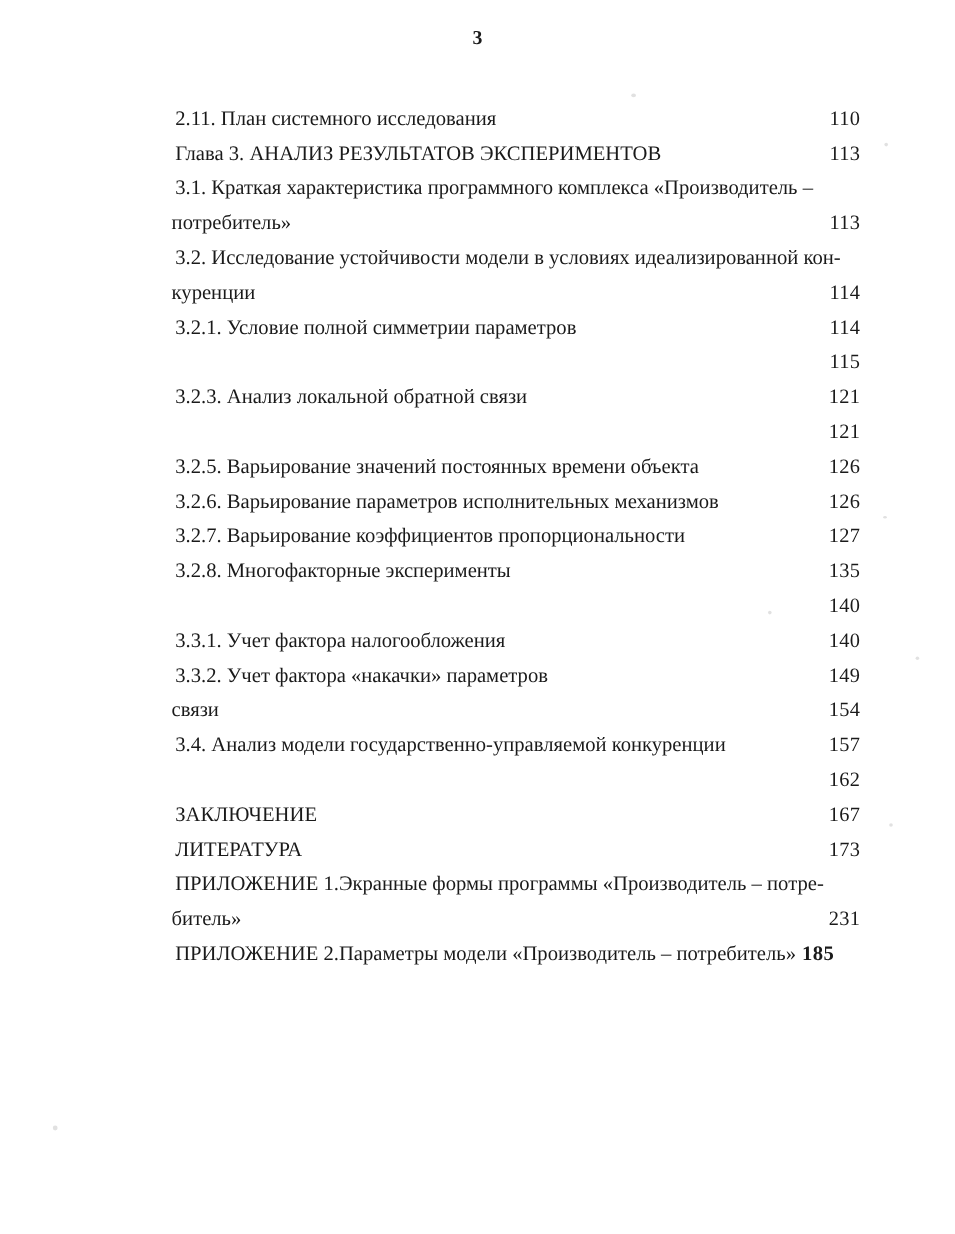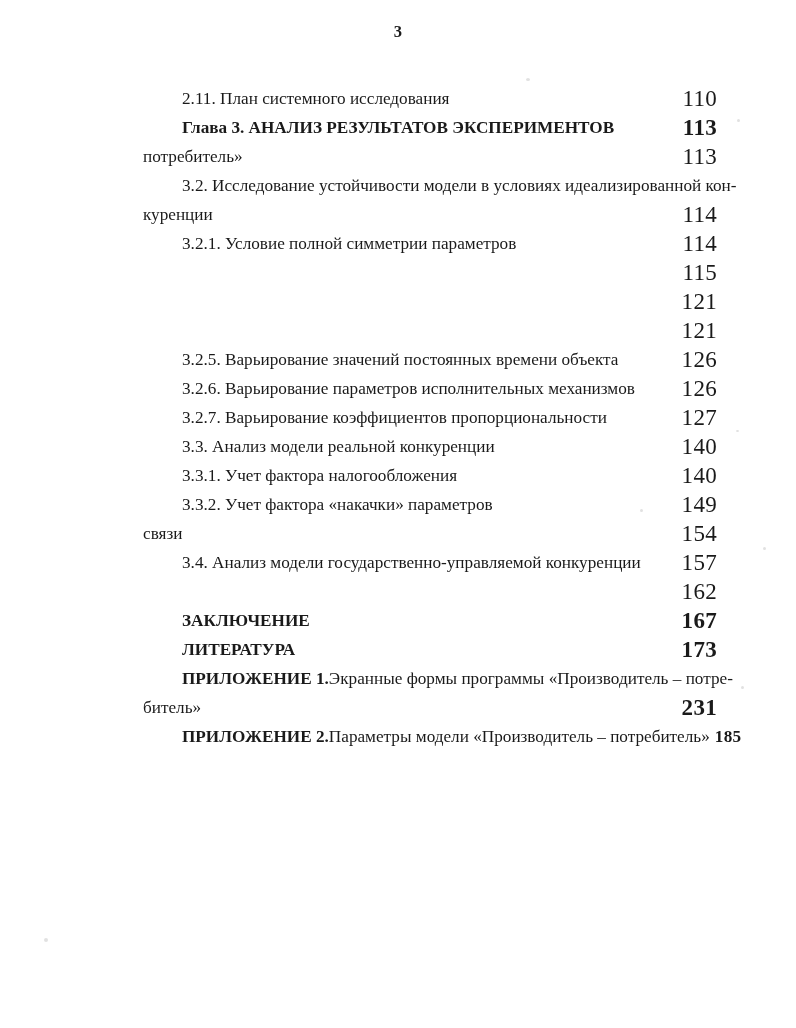--- a/index.html
+++ b/index.html
@@ -56,80 +56,81 @@
   .toc-line .label {
     display: inline-block;
     vertical-align: baseline;
   }
 
   
   .toc-line .pageno {
     position: absolute;
     right: 0;
     top: 0;
-    font-size: 23px;
+    font-size: 17px;
     letter-spacing: 0.3px;
   }
 
   
   .toc-line .pageno-inline {
     display: inline-block;
     font-weight: 700;
     padding-left: 5px;
     letter-spacing: 0.3px;
     text-align: right;
   }
 
   .bold {
-    font-weight: 700;
+    font-weight: 400;
   }
   .b-lead {
-    font-weight: 700;
+    font-weight: 400;
   }
 
   
   .cont {
     padding-left: 0px;
   }
 
   
   .lead {
     padding-left: 3px;
-    margin-left: 36px;
   }
 
   
   .speck {
     position: absolute;
     background: #c9c9c9;
     border-radius: 50%;
     opacity: 0.55;
   }
 </style>
 </head>
 <body>
 
 <div class="page">
 
   <div class="folio">3</div>
 
   <div class="toc" id="toc-root">
       <div class="toc-line lead"><span class="label">2.11. План системного исследования</span><span class="pageno">110</span></div>
       <div class="toc-line lead"><span class="label bold">Глава 3. АНАЛИЗ РЕЗУЛЬТАТОВ ЭКСПЕРИМЕНТОВ</span><span class="pageno bold">113</span></div>
+      <div class="toc-line lead"><span class="label">3.1. Краткая характеристика программного комплекса «Производитель –</span></div>
       <div class="toc-line cont"><span class="label">потребитель»</span><span class="pageno">113</span></div>
       <div class="toc-line lead"><span class="label">3.2. Исследование устойчивости модели в условиях идеализированной кон-</span></div>
       <div class="toc-line cont"><span class="label">куренции</span><span class="pageno">114</span></div>
       <div class="toc-line lead"><span class="label">3.2.1. Условие полной симметрии параметров</span><span class="pageno">114</span></div>
       <div class="toc-line lead"><span class="pageno">115</span></div>
-      <div class="toc-line lead"><span class="pageno">121</span></div>
+      <div class="toc-line lead"><span class="label">3.2.3. Анализ локальной обратной связи</span><span class="pageno">121</span></div>
       <div class="toc-line lead"><span class="pageno">121</span></div>
       <div class="toc-line lead"><span class="label">3.2.5. Варьирование значений постоянных времени объекта</span><span class="pageno">126</span></div>
       <div class="toc-line lead"><span class="label">3.2.6. Варьирование параметров исполнительных механизмов</span><span class="pageno">126</span></div>
       <div class="toc-line lead"><span class="label">3.2.7. Варьирование коэффициентов пропорциональности</span><span class="pageno">127</span></div>
-      <div class="toc-line lead"><span class="label">3.3. Анализ модели реальной конкуренции</span><span class="pageno">140</span></div>
+      <div class="toc-line lead"><span class="label">3.2.8. Многофакторные эксперименты</span><span class="pageno">135</span></div>
+      <div class="toc-line lead"><span class="pageno">140</span></div>
       <div class="toc-line lead"><span class="label">3.3.1. Учет фактора налогообложения</span><span class="pageno">140</span></div>
       <div class="toc-line lead"><span class="label">3.3.2. Учет фактора «накачки» параметров</span><span class="pageno">149</span></div>
       <div class="toc-line cont"><span class="label">связи</span><span class="pageno">154</span></div>
       <div class="toc-line lead"><span class="label">3.4. Анализ модели государственно-управляемой конкуренции</span><span class="pageno">157</span></div>
       <div class="toc-line lead"><span class="pageno">162</span></div>
       <div class="toc-line lead"><span class="label bold">ЗАКЛЮЧЕНИЕ</span><span class="pageno bold">167</span></div>
       <div class="toc-line lead"><span class="label bold">ЛИТЕРАТУРА</span><span class="pageno bold">173</span></div>
       <div class="toc-line lead"><span class="b-lead">ПРИЛОЖЕНИЕ 1.</span><span class="label"> Экранные формы программы «Производитель – потре-</span></div>
       <div class="toc-line cont"><span class="label">битель»</span><span class="pageno bold">231</span></div>
       <div class="toc-line lead"><span class="b-lead">ПРИЛОЖЕНИЕ 2.</span><span class="label"> Параметры модели «Производитель – потребитель»</span><span class="pageno-inline">185</span></div>

